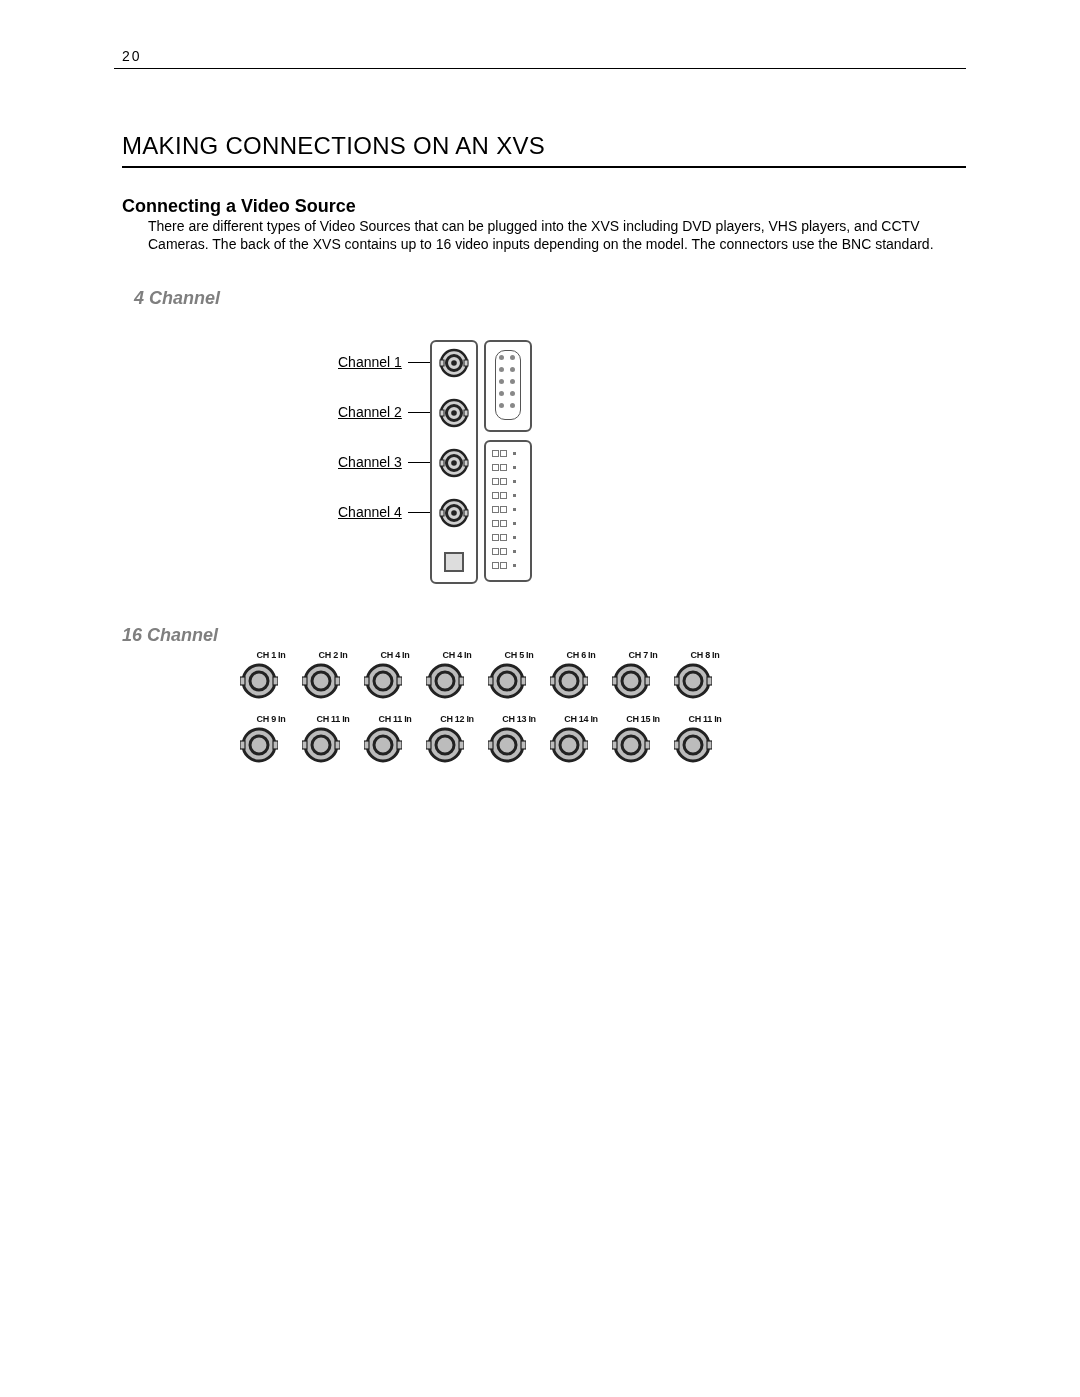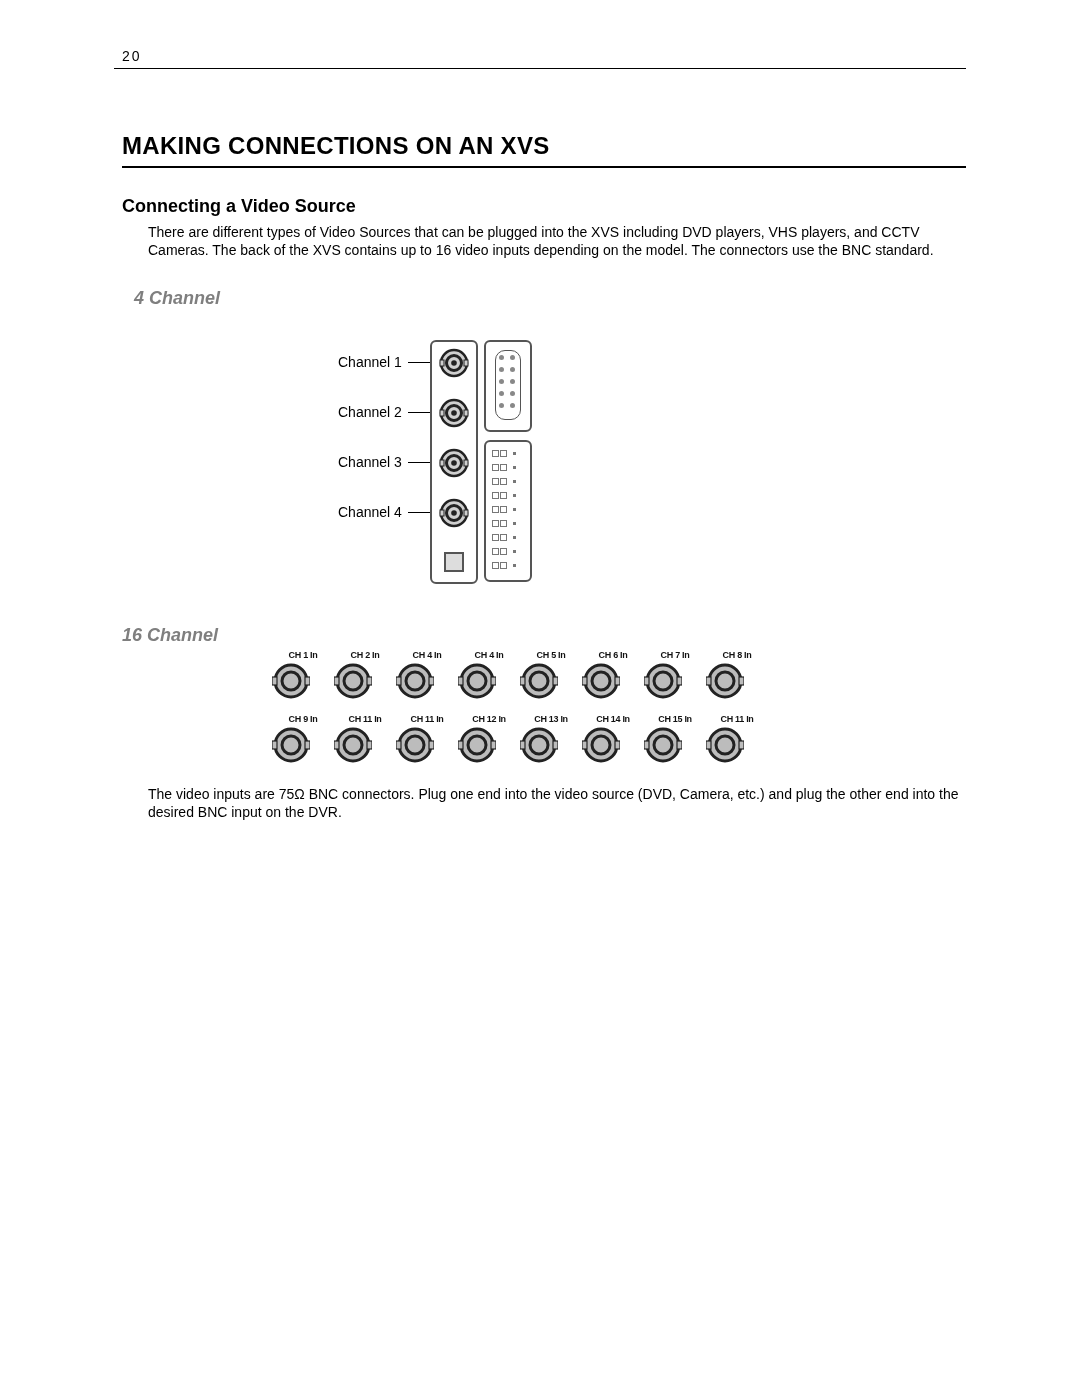--- a/index.html
+++ b/index.html
@@ -1,44 +1,44 @@
 <!DOCTYPE html>
 <html><head>
 <meta charset="utf-8">
 <style>
   html,body{margin:0;padding:0;background:#fff;font-family:Arial,Helvetica,sans-serif;color:#000;}
   .page{width:1080px;height:1397px;position:relative;box-sizing:border-box;}
   .page-number{position:absolute;top:48px;left:114px;font-size:14px;letter-spacing:2px;margin-left:8px;}
   .top-rule{position:absolute;top:68px;left:114px;width:852px;height:0;border-top:1.5px solid #000;}
-  .h1{position:absolute;top:132px;left:122px;font-size:24px;font-weight:bold;letter-spacing:.3px;}
+  .h1{position:absolute;top:132px;left:122px;font-size:24px;font-weight:normal;letter-spacing:.3px;}
   .h1-rule{position:absolute;top:166px;left:122px;width:844px;height:0;border-top:2px solid #000;}
   .h2{position:absolute;top:196px;left:122px;font-size:18px;font-weight:bold;}
-  .para1{position:absolute;top:224px;left:148px;width:830px;font-size:14px;line-height:1.25;}
+  .para1{position:absolute;top:218px;left:148px;width:830px;font-size:14px;line-height:1.25;}
   .h3a{position:absolute;top:288px;left:134px;font-size:18px;font-weight:bold;font-style:italic;color:#7f7f7f;}
   .h3b{position:absolute;top:625px;left:122px;font-size:18px;font-weight:bold;font-style:italic;color:#7f7f7f;text-align:center;}
   .para2{position:absolute;top:786px;left:148px;width:830px;font-size:14px;line-height:1.25;}
 
   
   .diag4{position:absolute;top:340px;left:338px;width:380px;height:260px;}
-  .ch-label{position:absolute;font-size:14px;}
+  .ch-label{position:absolute;font-size:14px;text-decoration:underline;}
   .ch-line{position:absolute;height:0;border-top:1.5px solid #000;}
   .module{position:absolute;width:44px;height:240px;border:2px solid #555;border-radius:6px;background:#fff;}
   .bnc-v{position:absolute;left:50%;transform:translateX(-50%);}
   .square{position:absolute;left:50%;transform:translateX(-50%);width:16px;height:16px;border:2px solid #555;background:#ddd;}
   .db9-box{position:absolute;width:44px;height:88px;border:2px solid #555;border-radius:6px;background:#fff;}
   .db9-inner{position:absolute;left:50%;top:8px;transform:translateX(-50%);width:24px;height:68px;border:1.5px solid #555;border-radius:10px;}
   .db9-pin{position:absolute;width:5px;height:5px;border-radius:50%;background:#888;}
   .conn-box{position:absolute;width:44px;height:138px;border:2px solid #555;border-radius:6px;background:#fff;}
   .conn-row{position:absolute;left:6px;width:32px;height:10px;}
   .conn-row .sq{display:inline-block;width:5px;height:5px;border:1px solid #777;margin-right:1px;vertical-align:top;}
   .conn-row .dot{display:inline-block;width:3px;height:3px;background:#777;margin-left:5px;margin-top:2px;vertical-align:top;}
 
   
   .diag16{position:absolute;top:650px;left:208px;width:560px;}
-  .row16{position:relative;height:60px;display:flex;justify-content:flex-end;margin-bottom:4px;}
+  .row16{position:relative;height:60px;display:flex;justify-content:center;margin-bottom:4px;}
   .cell16{width:62px;text-align:center;}
   .lbl16{font-size:9px;font-weight:bold;color:#111;margin-bottom:2px;white-space:nowrap;letter-spacing:-.3px;}
 
   
   .bnc svg{display:block}
 </style>
 </head>
 <body>
 
 <div class="page">
@@ -233,15 +233,14 @@
             </svg></span></div>
       <div class="cell16"><div class="lbl16">CH 11 In</div><span class="bnc"><svg width="38" height="38">
               <circle cx="19" cy="19" r="16" fill="#bcbcbc" stroke="#222" stroke-width="3"></circle>
               <circle cx="19" cy="19" r="9" fill="none" stroke="#222" stroke-width="3"></circle>
               <rect x="0" y="15" width="5" height="8" fill="#bcbcbc" stroke="#222" stroke-width="1.2"></rect>
               <rect x="33" y="15" width="5" height="8" fill="#bcbcbc" stroke="#222" stroke-width="1.2"></rect>
             </svg></span></div>
     </div>
   </div>
 
-  <div class="para2">The video inputs are 75Ω BNC connectors. Plug one end into the video source (DVD, Camera, etc.) and plug the other end into the desired BNC input on the DVR.</div>
 
 </div>
 
 </body></html>

